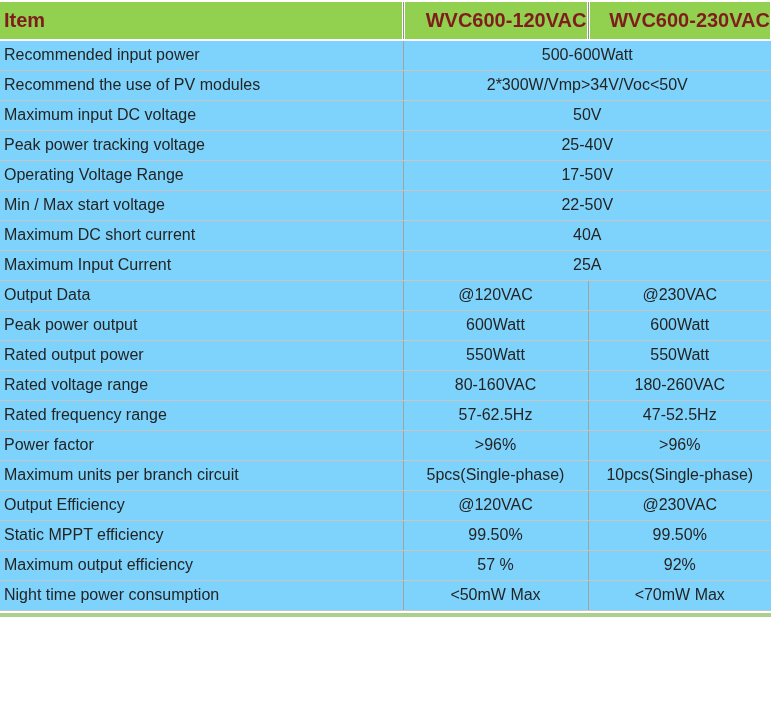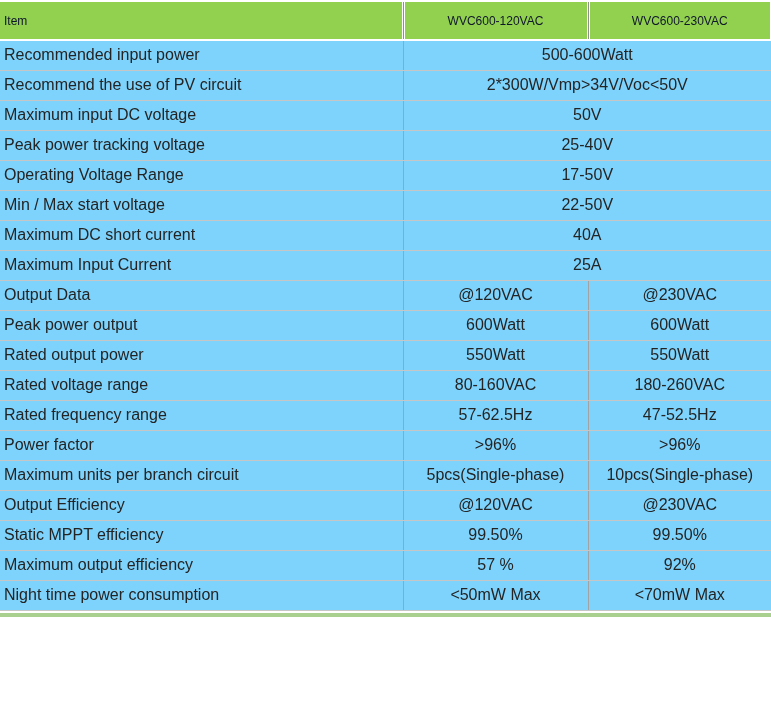--- a/index.html
+++ b/index.html
@@ -21,33 +21,33 @@
     table-layout: fixed;
     width: 771px;
     margin-top: 2px;
   }
   col.c-item { width: 403px; }
   col.c-120  { width: 185px; }
   col.c-230  { width: 183px; }
 
   th {
     background: var(--header-bg);
-    font-weight: normal;
-    font-size: 12px;
+    font-weight: bold;
+    font-size: 20px;
     height: 38px;
-    color: #0f172a;
+    color: #7f1d1d;
     vertical-align: middle;
   }
   th.item-h {
     text-align: left;
     padding-left: 4px;
     box-shadow: inset -1px 0 0 #ffffff;
   }
   th.col-h {
-    text-align: center;
+    text-align: right;
     border-left: 1px solid #8f8f8f;
     box-shadow: inset 1px 0 0 #ffffff, inset -1px 0 0 #ffffff;
   }
   th { border-bottom: 2px solid #ffffff; }
 
   td {
     font-size: 16px;
     height: 30px;
     line-height: 24px;
     vertical-align: middle;
@@ -90,21 +90,21 @@
       <th class="col-h">WVC600-120VAC</th>
       <th class="col-h">WVC600-230VAC</th>
     </tr>
   </thead>
   <tbody>
       <tr>
         <td class="item-cell">Recommended input power</td>
         <td colspan="2" class="value-cell span-cell">500-600Watt</td>
       </tr>
       <tr>
-        <td class="item-cell">Recommend the use of PV circuit</td>
+        <td class="item-cell">Recommend the use of PV modules</td>
         <td colspan="2" class="value-cell span-cell">2*300W/Vmp&gt;34V/Voc&lt;50V</td>
       </tr>
       <tr>
         <td class="item-cell">Maximum input DC voltage</td>
         <td colspan="2" class="value-cell span-cell">50V</td>
       </tr>
       <tr>
         <td class="item-cell">Peak power tracking voltage</td>
         <td colspan="2" class="value-cell span-cell">25-40V</td>
       </tr>

